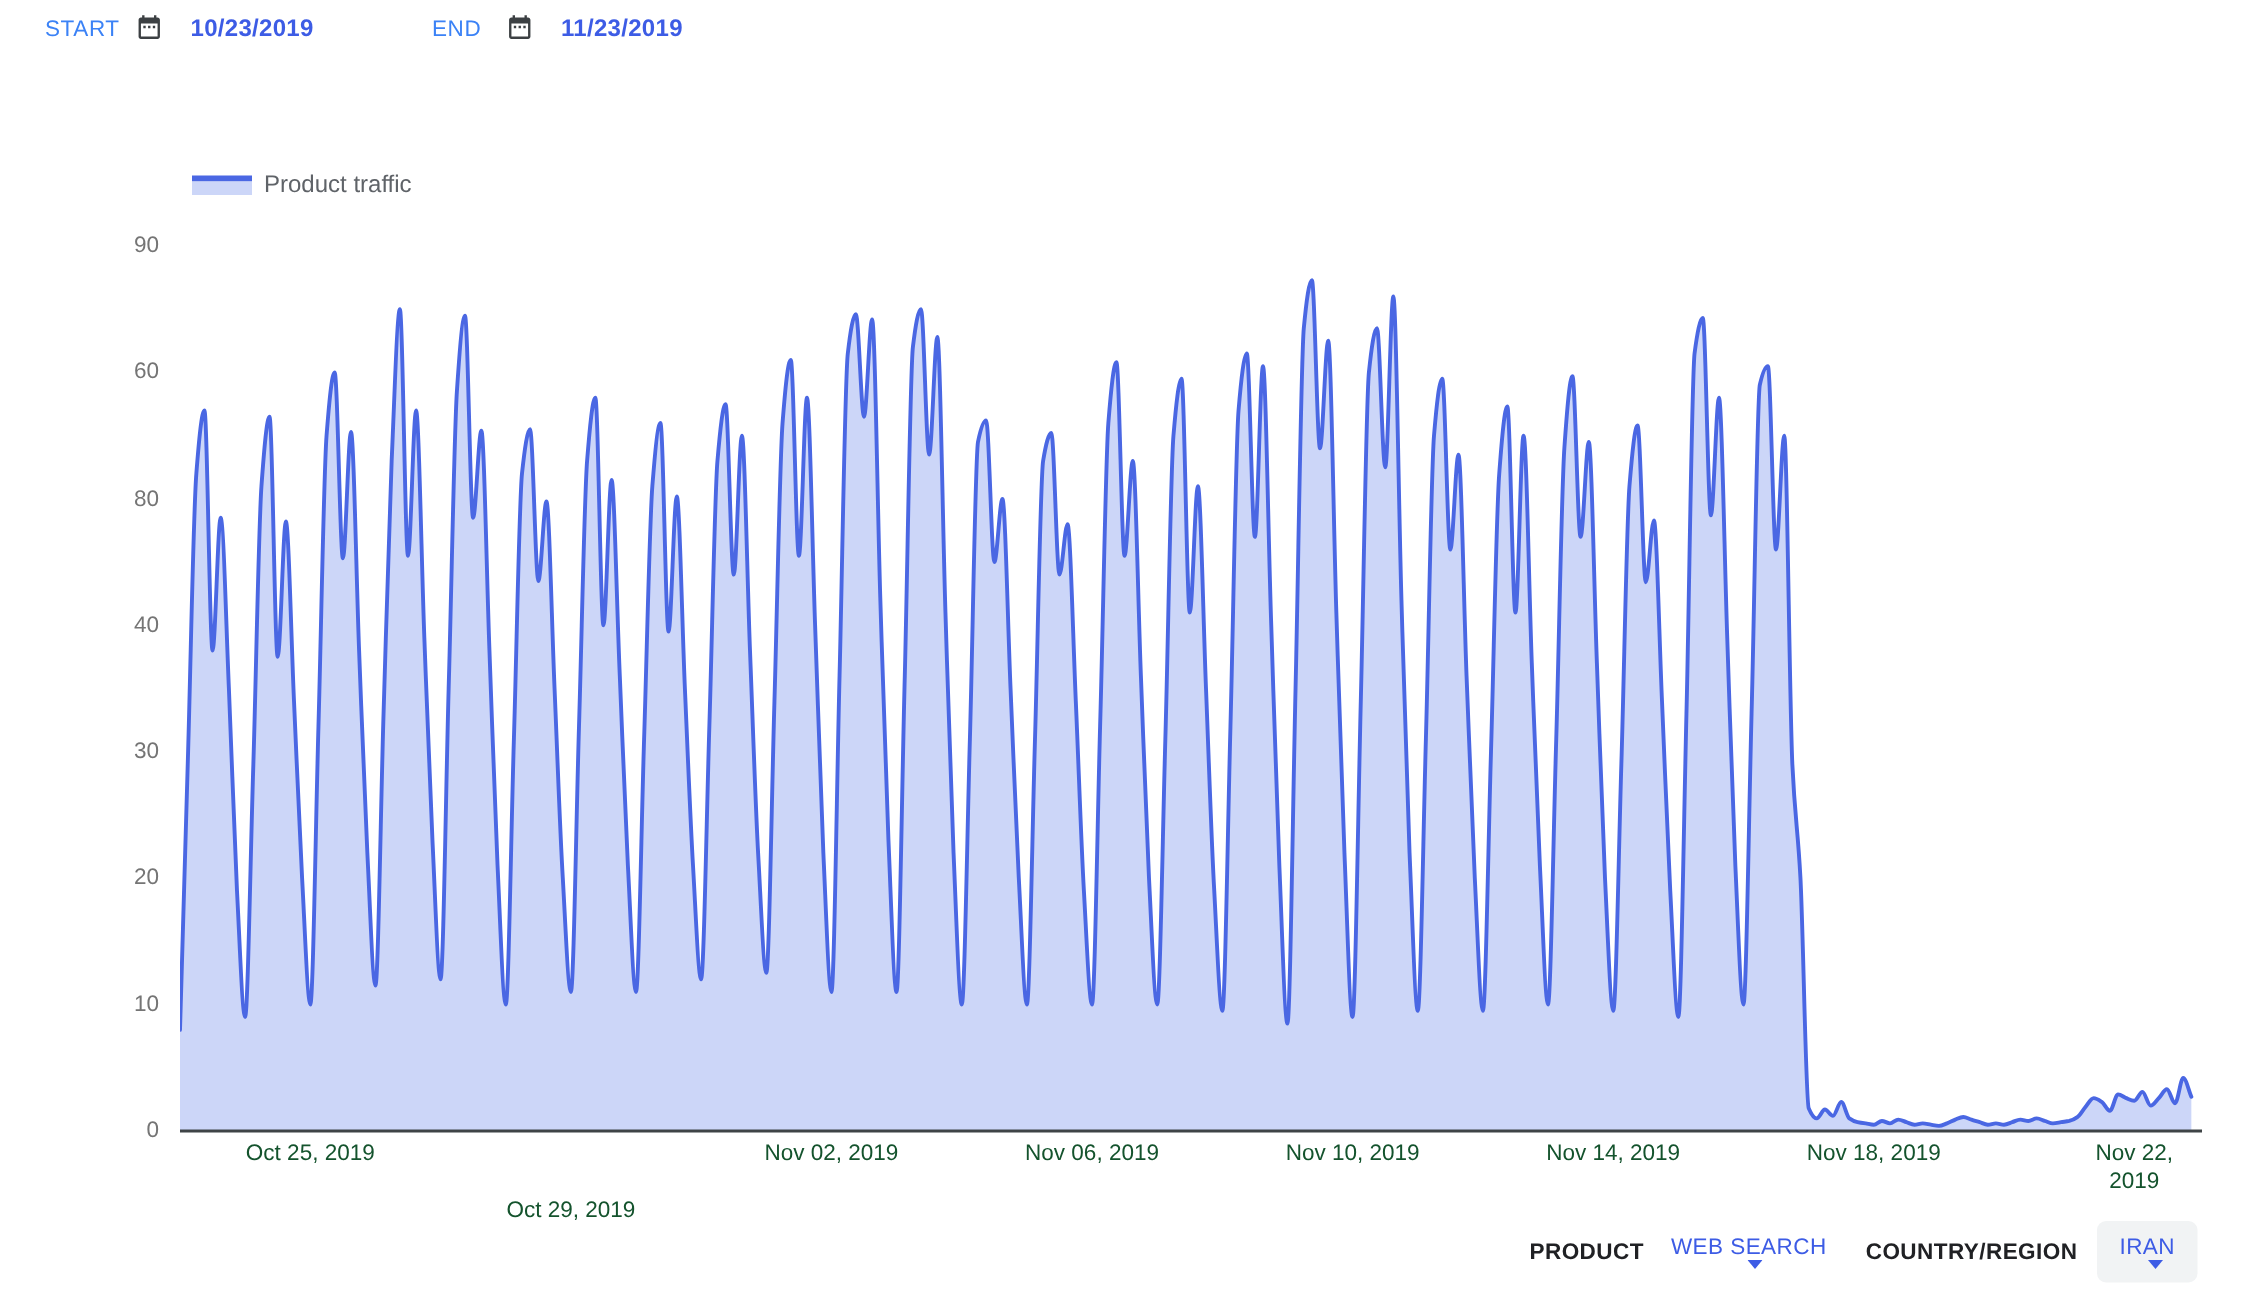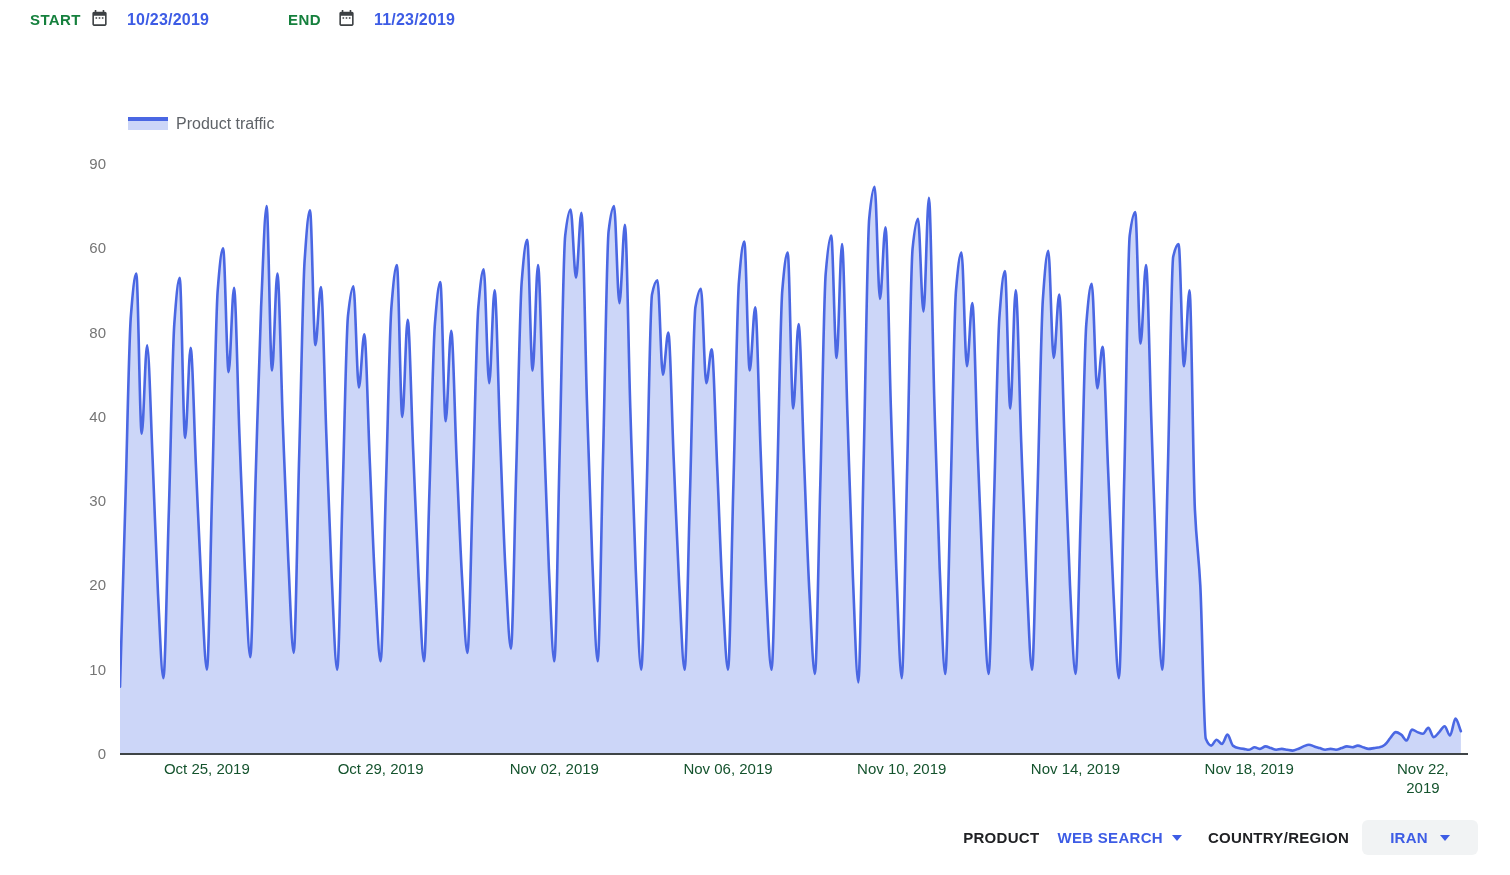--- a/index.html
+++ b/index.html
@@ -3,38 +3,38 @@
 <meta charset="utf-8">
 <style>
   html,body{margin:0;padding:0;background:#fff;}
   #app{
     position:relative;width:1510px;height:875px;background:#fff;overflow:hidden;
     font-family:"Liberation Sans","DejaVu Sans",sans-serif;
     -webkit-font-smoothing:antialiased;
   }
   .abs{position:absolute;}
   
-  .tb-label{font-size:15px;font-weight:700;letter-spacing:.4px;color:#15803d;line-height:22px;}
+  .tb-label{font-size:15px;font-weight:400;letter-spacing:.4px;color:#3b82f6;line-height:22px;}
   .tb-date{font-size:16px;font-weight:700;letter-spacing:.2px;color:var(--accent);line-height:22px;cursor:pointer;}
   .icon-btn{background:none;border:none;padding:0;margin:0;cursor:pointer;line-height:0;}
   
   .legend-swatch{width:40px;height:13px;}
   .legend-swatch .ln{height:4px;background:var(--line);}
   .legend-swatch .fl{height:9px;background:var(--fill);}
   .legend-label{font-size:16px;color:#5f6368;line-height:20px;}
   
   .y-tick{width:48px;text-align:right;font-size:15px;color:#757575;line-height:20px;}
   .x-tick{font-size:15px;color:#14532d;line-height:19px;text-align:center;transform:translateX(-50%);white-space:pre-line;}
   .axis-line{background:#3f4446;height:2px;}
   
   #footer{display:flex;align-items:center;}
   .ft-label{font-size:15px;font-weight:700;letter-spacing:.3px;color:#202124;}
-  .ft-value{font-size:15px;font-weight:700;letter-spacing:.3px;color:var(--accent);cursor:pointer;display:flex;align-items:center;}
+  .ft-value{font-size:15px;font-weight:400;letter-spacing:.3px;color:var(--accent);cursor:pointer;display:flex;align-items:center;flex-direction:column;}
   .caret{margin-left:9px;display:inline-block;line-height:0;}
-  .chip{background:#f1f3f4;border-radius:6px;padding:9px 28px;display:flex;align-items:center;cursor:pointer;}
+  .chip{background:#f1f3f4;border-radius:6px;padding:9px 15px;display:flex;align-items:center;cursor:pointer;}
   svg{display:block;}
 </style>
 </head>
 <body>
 
 <div id="app" style="--accent: #3d5ce5; --line: #4a67e3; --fill: #ccd6f8;">
 
   <div class="abs tb-label" style="left:30px;top:9px;">START</div>
   <button class="abs icon-btn" style="left:90px;top:8px;">
     <span>
@@ -73,31 +73,31 @@
       <div class="y-tick abs" style="left: 58px; top: 659.714px; text-align: right;">10</div>
       <div class="y-tick abs" style="left: 58px; top: 575.429px;">20</div>
       <div class="y-tick abs" style="left: 58px; top: 491.143px;">30</div>
       <div class="y-tick abs" style="left: 58px; top: 406.857px;">40</div>
       <div class="y-tick abs" style="left: 58px; top: 322.571px;">80</div>
       <div class="y-tick abs" style="left: 58px; top: 238.286px;">60</div>
       <div class="y-tick abs" style="left: 58px; top: 154px;">90</div>
     </div>
   <div id="x-ticks">
       <div class="x-tick abs" style="left: 206.86px; top: 759px;">Oct 25, 2019</div>
-      <div class="x-tick abs" style="left: 380.58px; top: 759px; text-align: right;">Oct 29, 2019</div>
+      <div class="x-tick abs" style="left: 380.58px; top: 797px; text-align: right;">Oct 29, 2019</div>
       <div class="x-tick abs" style="left: 554.3px; top: 759px;">Nov 02, 2019</div>
       <div class="x-tick abs" style="left: 728.02px; top: 759px;">Nov 06, 2019</div>
       <div class="x-tick abs" style="left: 901.74px; top: 759px;">Nov 10, 2019</div>
       <div class="x-tick abs" style="left: 1075.46px; top: 759px;">Nov 14, 2019</div>
       <div class="x-tick abs" style="left: 1249.18px; top: 759px;">Nov 18, 2019</div>
       <div class="x-tick abs" style="left: 1422.9px; top: 759px;">Nov 22,
 2019</div>
     </div>
 
-  <div id="footer" class="abs" style="right:32px;bottom:20px;margin-left:20px;">
+  <div id="footer" class="abs" style="right:45px;bottom:20px;margin-left:20px;">
     <span class="ft-label" style="margin-right:18px;">PRODUCT</span>
     <span class="ft-value" style="margin-right:26px;">
       <span>WEB SEARCH</span>
       <span class="caret">
         <svg width="10" height="6" viewBox="0 0 10 6">
             <path d="M0 0h10L5 6z" fill="var(--accent)"></path>
           </svg>
       </span>
     </span>
     <span class="ft-label" style="margin-right:13px;">COUNTRY/REGION</span>

